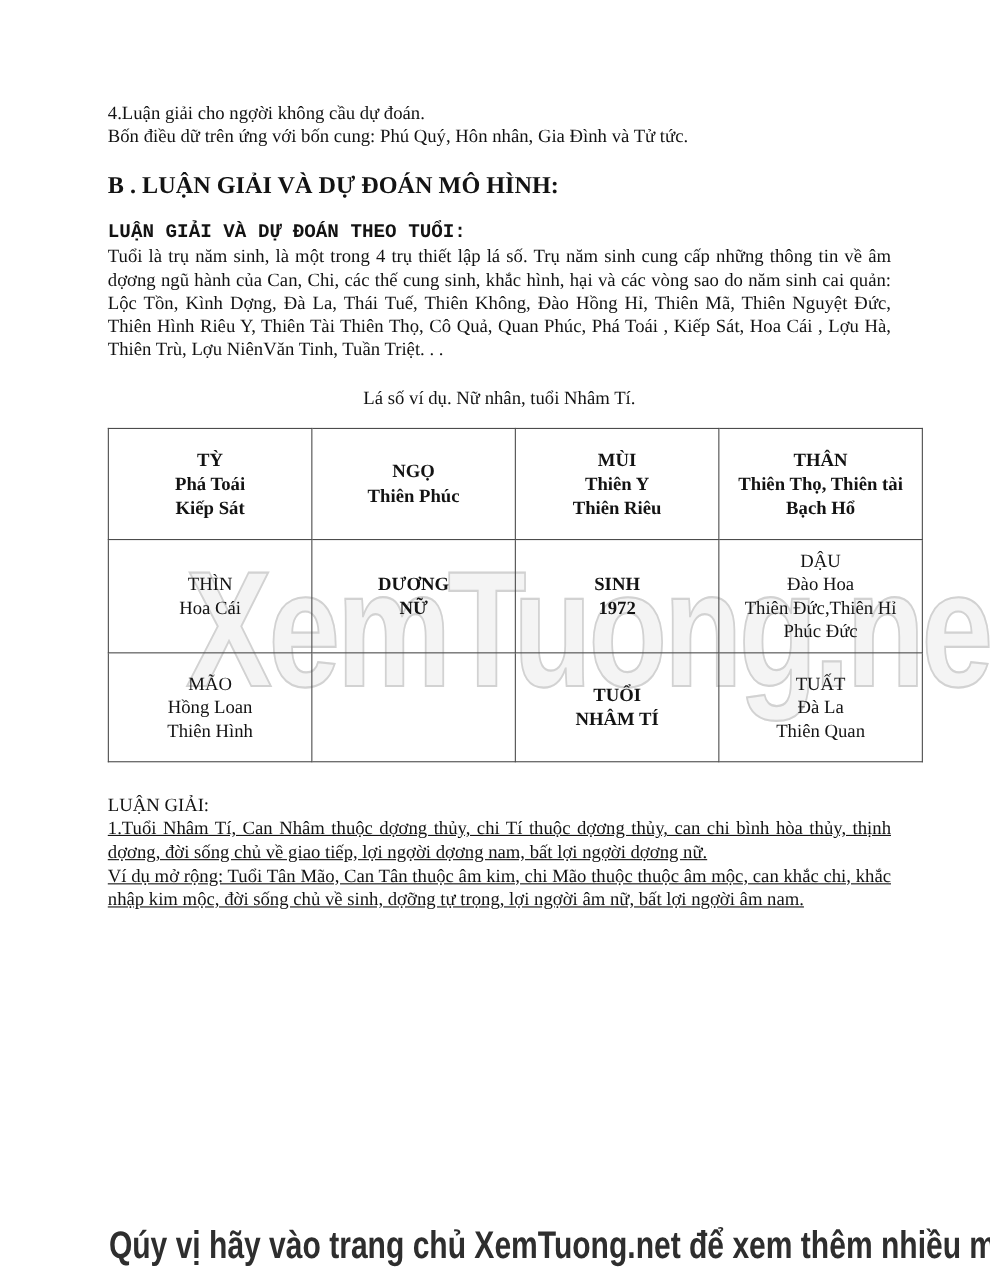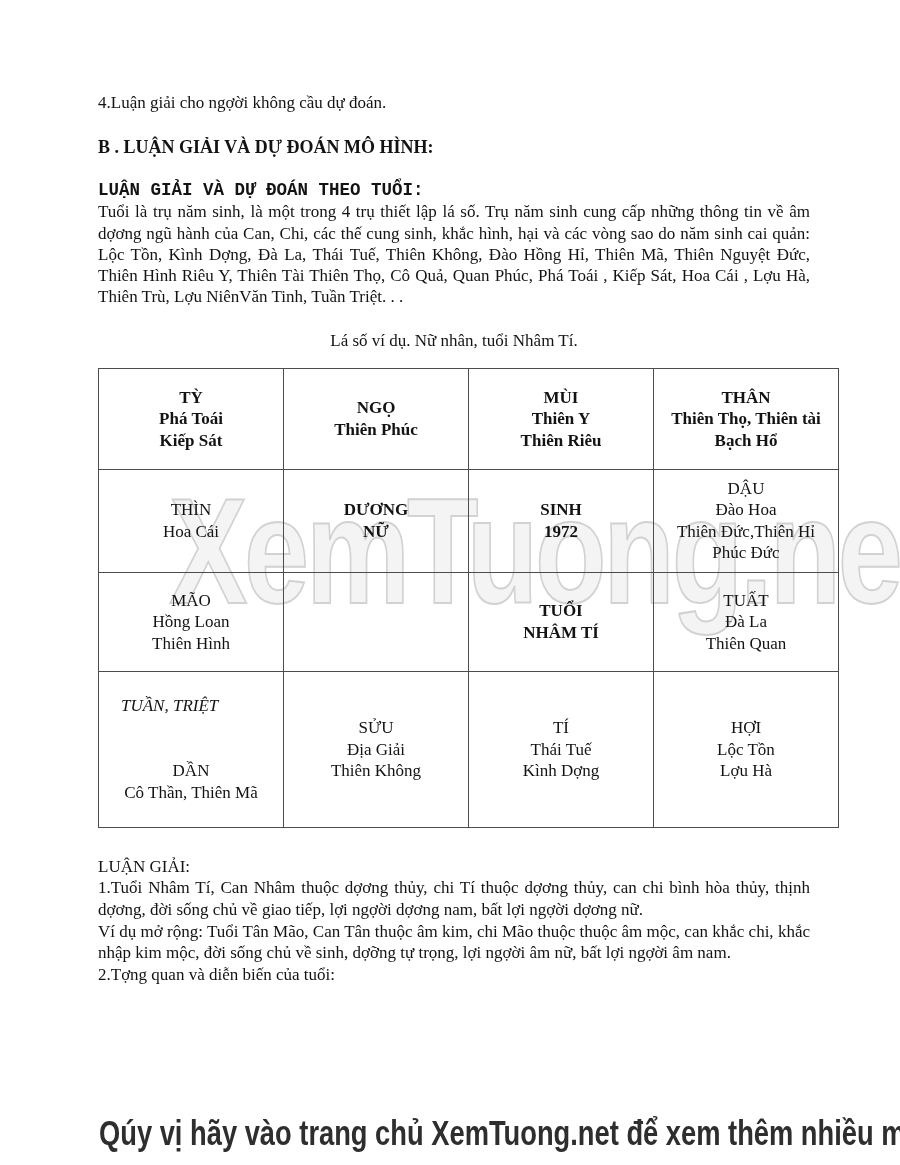--- a/index.html
+++ b/index.html
@@ -14,21 +14,21 @@
   }
   .content{
     position:absolute;
     left:98px;top:0;
     width:712px;
   }
   .intro{margin-top:92px;font-size:17px;line-height:21px;}
   .intro p{margin:0;}
   h2.section-b{
     margin:23px 0 0 0;
-    font-size:18px;line-height:22px;
+    font-size:22px;line-height:22px;
     font-weight:bold;
   }
   .tuoi-block{margin-top:22px;font-size:17px;line-height:21.3px;}
   .tuoi-block h3{
     margin:0;font-size:17.5px;line-height:21.3px;font-weight:bold;font-family:Liberation Mono, monospace;
   }
   .tuoi-block p{margin:0;text-align:justify;}
   .example-caption{margin-top:22px;font-size:17px;line-height:21px;text-align:center;}
 
   .table-wrap{position:relative;margin-top:17px;width:704px;}
@@ -79,21 +79,21 @@
     padding-left:18px;
     white-space:pre-line;
   }
   .corner-text{
     margin-top:22px;
     text-align:center;
     white-space:pre-line;
   }
   .luan-giai{margin-top:28px;font-size:17px;line-height:21.6px;}
   .luan-giai h3{margin:0;font-size:17px;font-weight:normal;line-height:21.6px;}
-  .luan-giai p{margin:0;text-align:justify;}
+  .luan-giai p{margin:0;text-align:justify;text-decoration:underline;}
   .footer{
     position:absolute;
     left:0;top:1113px;
     width:900px;
     text-align:center;
     font-family:"Liberation Sans", sans-serif;
     font-weight:bold;
     font-size:35px;
     color:#2e2e2e;
     transform:scaleX(0.78);
@@ -102,20 +102,21 @@
   }
 </style>
 </head>
 <body>
 
 <div class="page">
   <div class="content">
 
     <div class="intro">
       <p>4.Luận giải cho ngợời không cầu dự đoán.</p>
+      <p>Bốn điều dữ trên ứng với bốn cung: Phú Quý, Hôn nhân, Gia Đình và Tử tức.</p>
     </div>
 
     <h2 class="section-b">B .  LUẬN GIẢI VÀ DỰ ĐOÁN MÔ HÌNH:</h2>
 
     <div class="tuoi-block">
       <h3>LUẬN GIẢI VÀ DỰ ĐOÁN THEO TUỔI:</h3>
       <p>Tuổi là trụ năm sinh, là một trong 4 trụ thiết lập lá số. Trụ năm sinh cung cấp những thông tin về âm dợơng ngũ hành của Can, Chi, các thế cung sinh, khắc hình, hại và các vòng sao do năm sinh cai quản: Lộc Tồn, Kình Dợng, Đà La, Thái Tuế, Thiên Không, Đào Hồng Hỉ, Thiên Mã, Thiên Nguyệt Đức, Thiên Hình Riêu Y, Thiên Tài Thiên Thọ, Cô Quả, Quan Phúc, Phá Toái , Kiếp Sát, Hoa Cái , Lợu Hà, Thiên Trù, Lợu NiênVăn Tinh, Tuần Triệt. . .</p>
     </div>
 
     <p class="example-caption">Lá số ví dụ. Nữ nhân, tuổi Nhâm Tí.</p>
@@ -153,43 +154,26 @@
             <td>MÃO
 Hồng Loan
 Thiên Hình</td>
             <td></td>
             <td class="bold">TUỔI
 NHÂM TÍ</td>
             <td>TUẤT
 Đà La
 Thiên Quan</td>
           </tr>
-          <tr class="r4">
-            <td class="corner">
-              <div class="corner-label">TUẦN, TRIỆT</div>
-              <div class="corner-text">DẦN
-Cô Thần, Thiên Mã</div>
-            </td>
-            <td>SỬU
-Địa Giải
-Thiên Không</td>
-            <td>TÍ
-Thái Tuế
-Kình Dợng</td>
-            <td>HỢI
-Lộc Tồn
-Lợu Hà</td>
-          </tr>
         </tbody>
       </table>
     </div>
 
     <div class="luan-giai">
       <h3>LUẬN GIẢI:</h3>
       <p>1.Tuổi Nhâm Tí, Can Nhâm thuộc dợơng thủy, chi Tí thuộc dợơng thủy, can chi bình hòa thủy, thịnh dợơng, đời sống chủ về giao tiếp, lợi ngợời dợơng nam, bất lợi ngợời dợơng nữ.</p>
       <p>Ví dụ mở rộng: Tuổi Tân Mão, Can Tân thuộc âm kim, chi Mão thuộc thuộc âm mộc, can khắc chi, khắc nhập kim mộc, đời sống chủ về sinh, dợỡng tự trọng, lợi ngợời âm nữ, bất lợi ngợời âm nam.</p>
-      <p>2.Tợng quan và diễn biến của tuổi:</p>
     </div>
 
   </div>
 
   <div class="footer">Qúy vị hãy vào trang chủ XemTuong.net để xem thêm nhiều mục hay khác</div>
 </div>
 
 </body></html>

